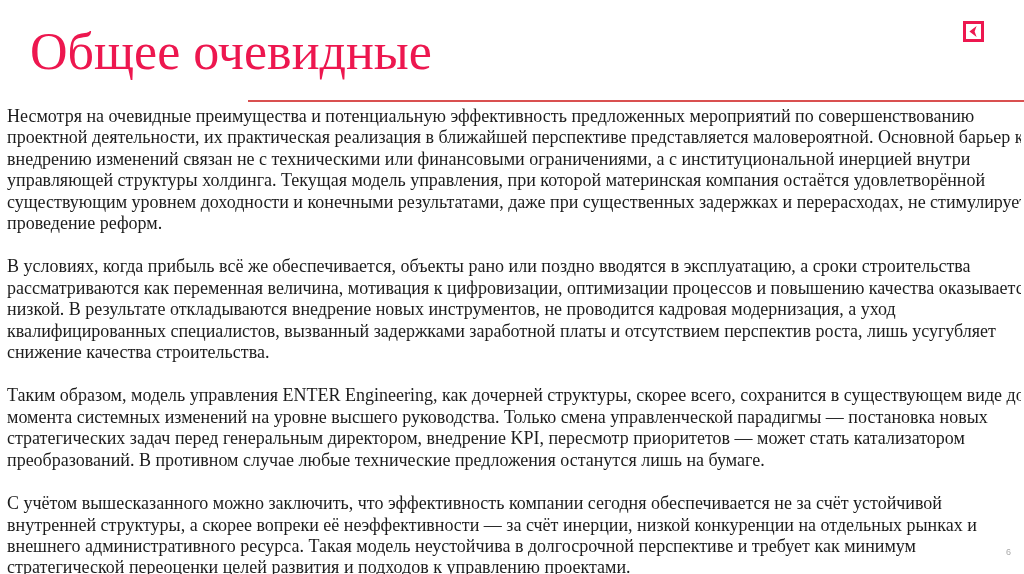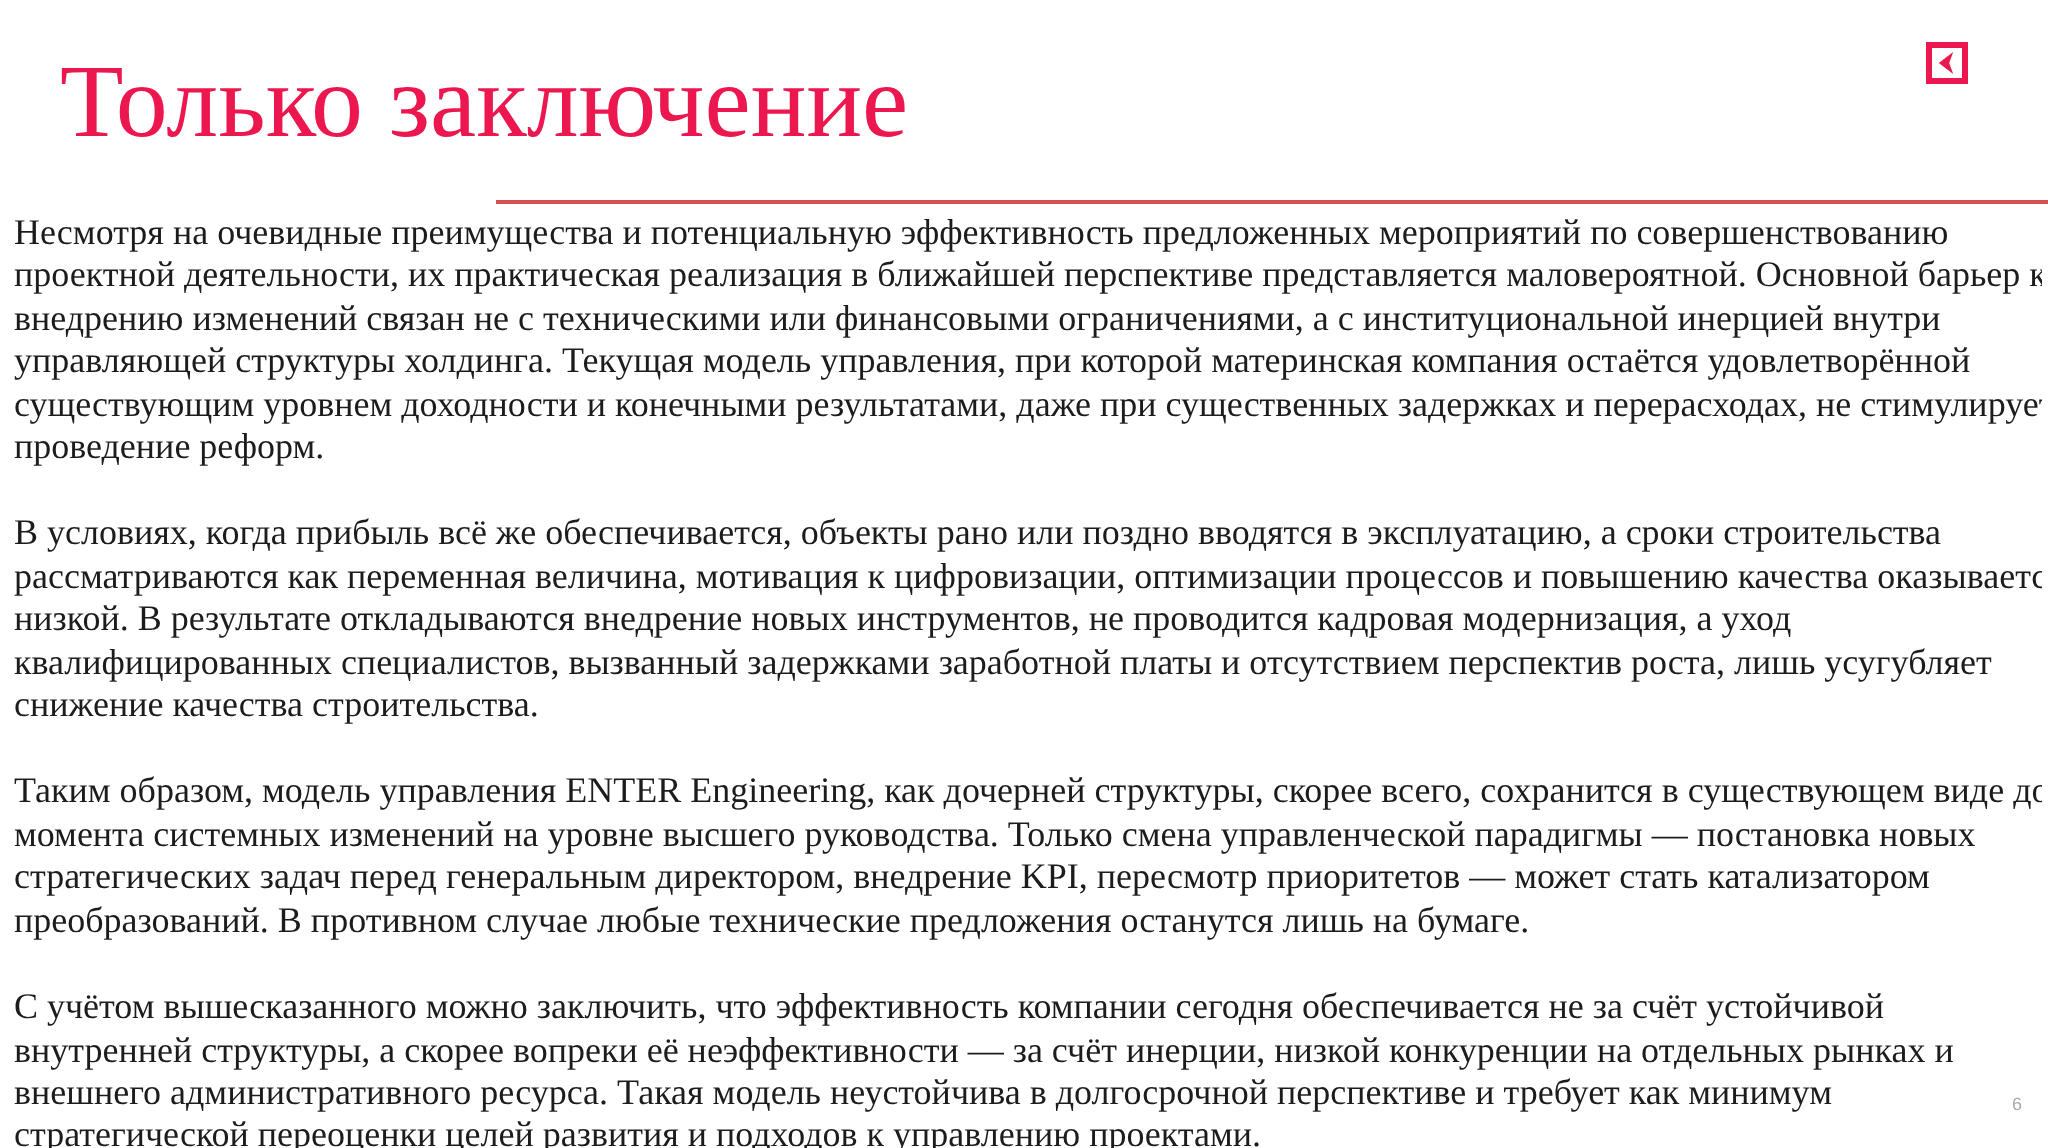--- a/index.html
+++ b/index.html
@@ -74,21 +74,21 @@
     font-size: 9px;
     color: var(--page_num);
     font-family: "Liberation Sans", sans-serif;
   }
 </style>
 </head>
 <body>
 
 <div class="slide">
 
-  <div class="slide-title">Только заключение</div>
+  <div class="slide-title">Общее очевидные</div>
 
   <button class="back-btn">
     <svg viewBox="0 0 21 21" xmlns="http://www.w3.org/2000/svg">
       <rect x="1.5" y="1.5" width="18" height="18" fill="#ffffff" stroke="#ed174f" stroke-width="3"></rect>
       <polygon points="13.6,5 6.4,10.5 13.6,16 11.6,10.5" fill="#ed174f"></polygon>
     </svg>
   </button>
 
   <div class="title-rule"></div>
 

